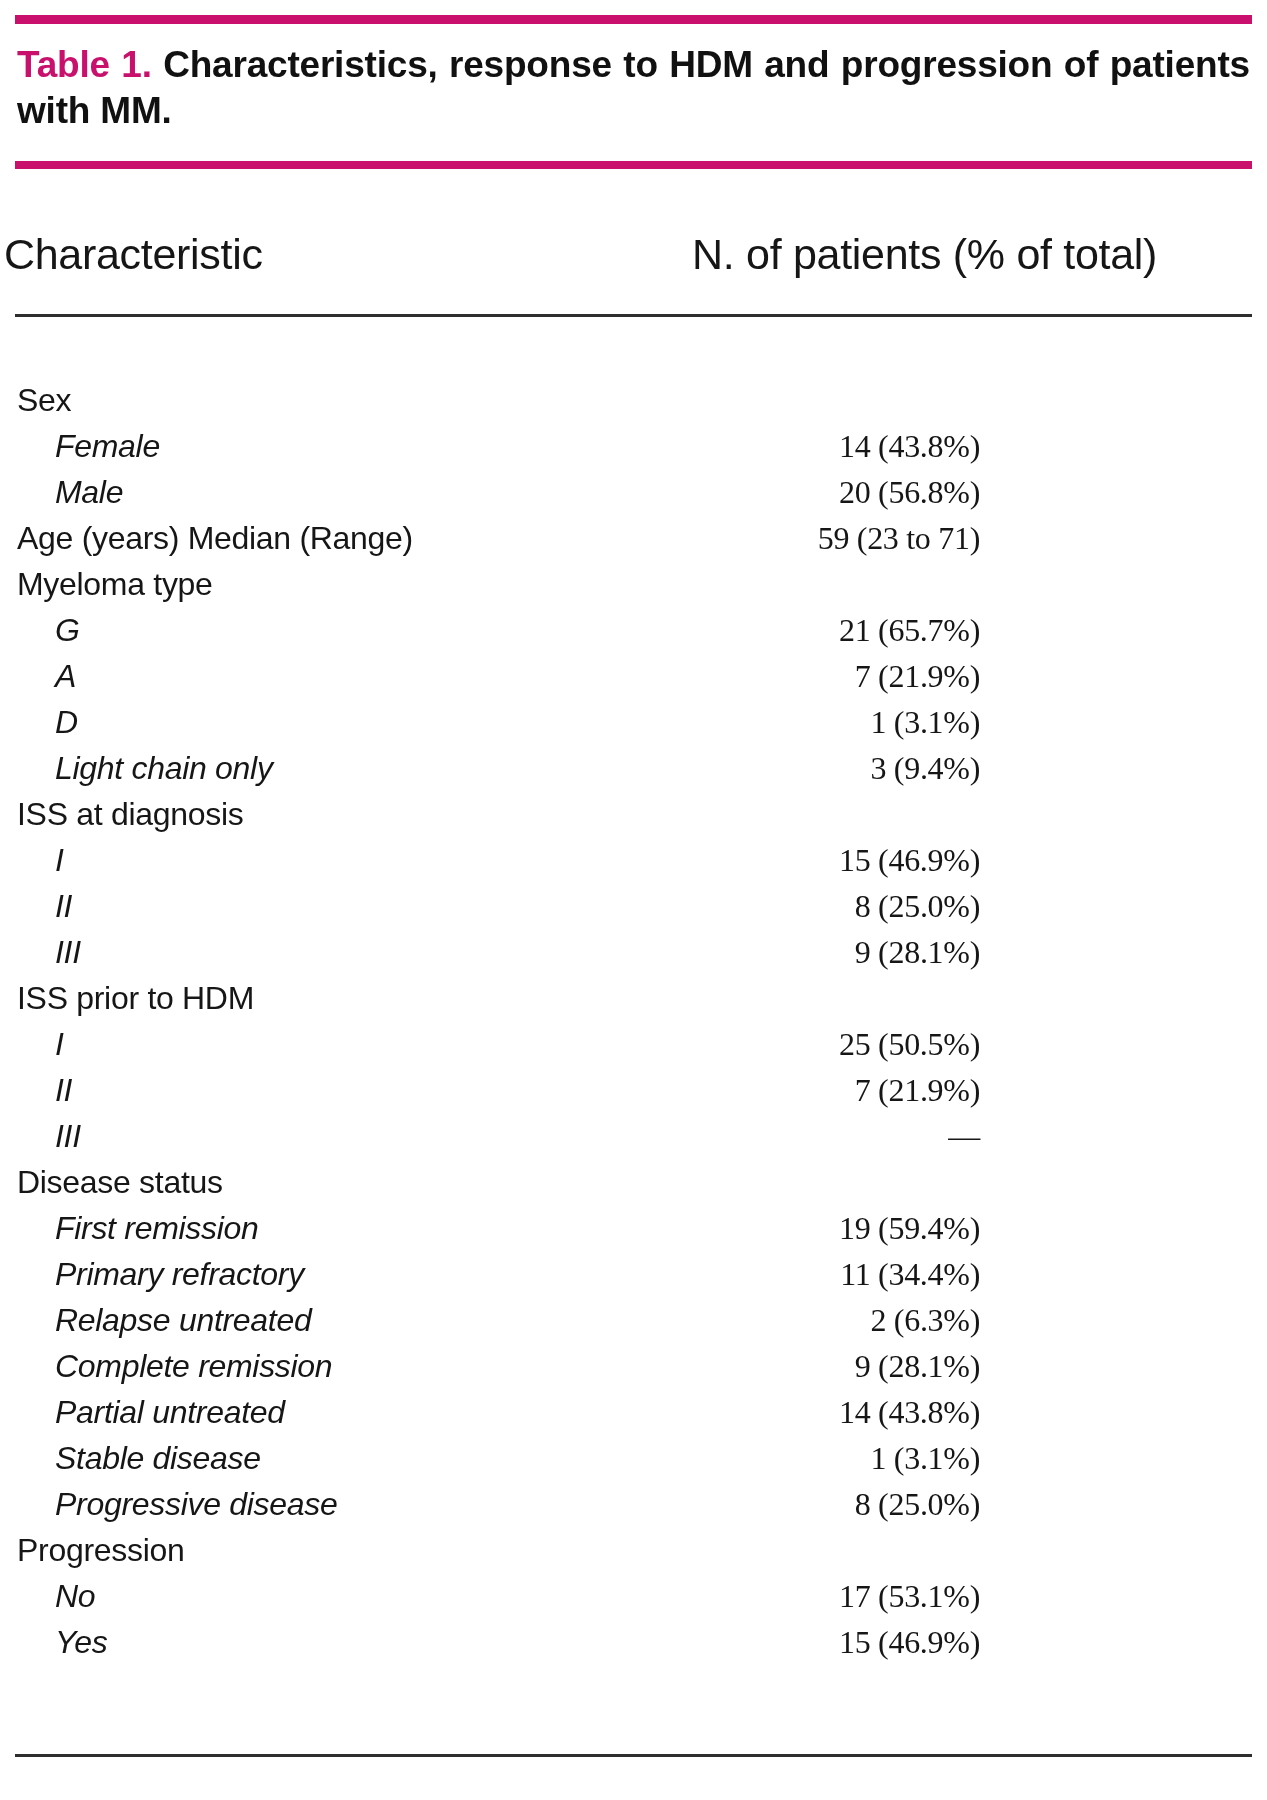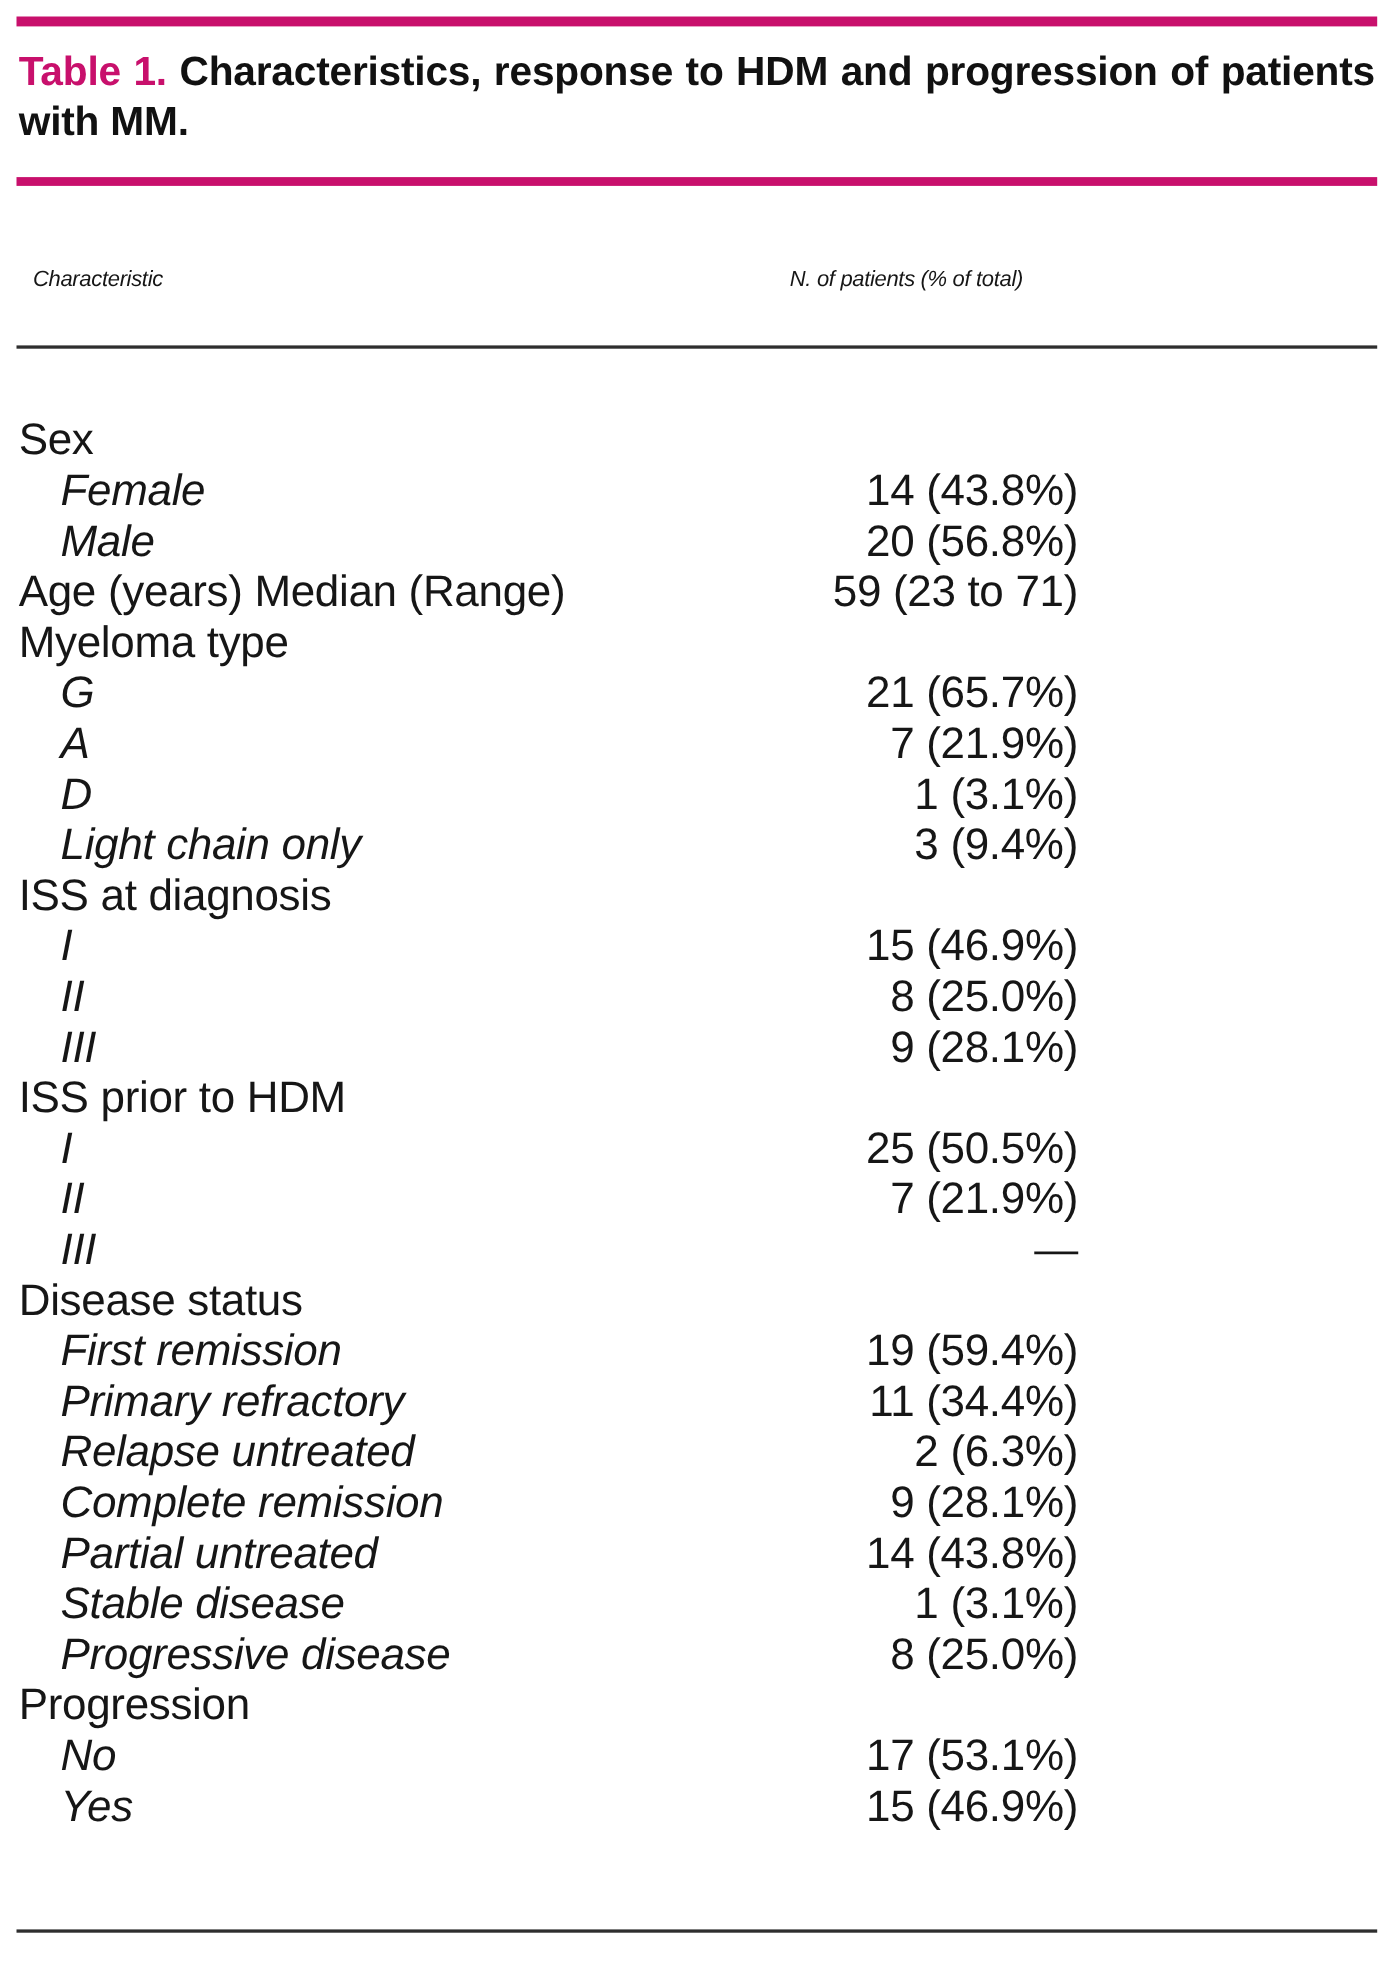--- a/index.html
+++ b/index.html
@@ -44,55 +44,55 @@
     line-height: 46px;
     font-weight: bold;
     color: #111111;
     text-align: justify;
     letter-spacing: -0.2px;
   }
   .table-title .title-number { color: var(--accent); }
   .col-headers {
     position: absolute;
     top: 231px;
-    left: 30px;
+    left: 4px;
     width: 1233px;
     height: 46px;
-    font-style: italic;
-    font-size: 20px;
+    font-size: 43px;
     line-height: 46px;
     letter-spacing: -0.3px;
     color: var(--text);
   }
   .col-headers .col-patients {
     position: absolute;
     left: 688px;
     top: 0;
     white-space: nowrap;
   }
   .rows {
     position: absolute;
     top: 377px;
     left: 17px;
     width: 1233px;
-    font-size: 40px;
+    font-size: 32px;
     letter-spacing: -0.3px;
   }
   .row {
     display: flex;
     height: 46px;
     line-height: 46px;
     white-space: nowrap;
   }
   .row .label { flex: 0 0 auto; }
   .row.indent .label { padding-left: 38px; font-style: italic; }
   .row .value {
     margin-left: auto;
     margin-right: 270px;
     text-align: right;
+    font-family: Liberation Serif, serif;
   }
 </style>
 </head>
 <body>
 
 <div class="accent-rule top"></div>
 
 <p class="table-title"><span class="title-number">Table 1.</span>
 <span class="title-caption">Characteristics, response to HDM and progression of patients with MM.</span></p>
 

